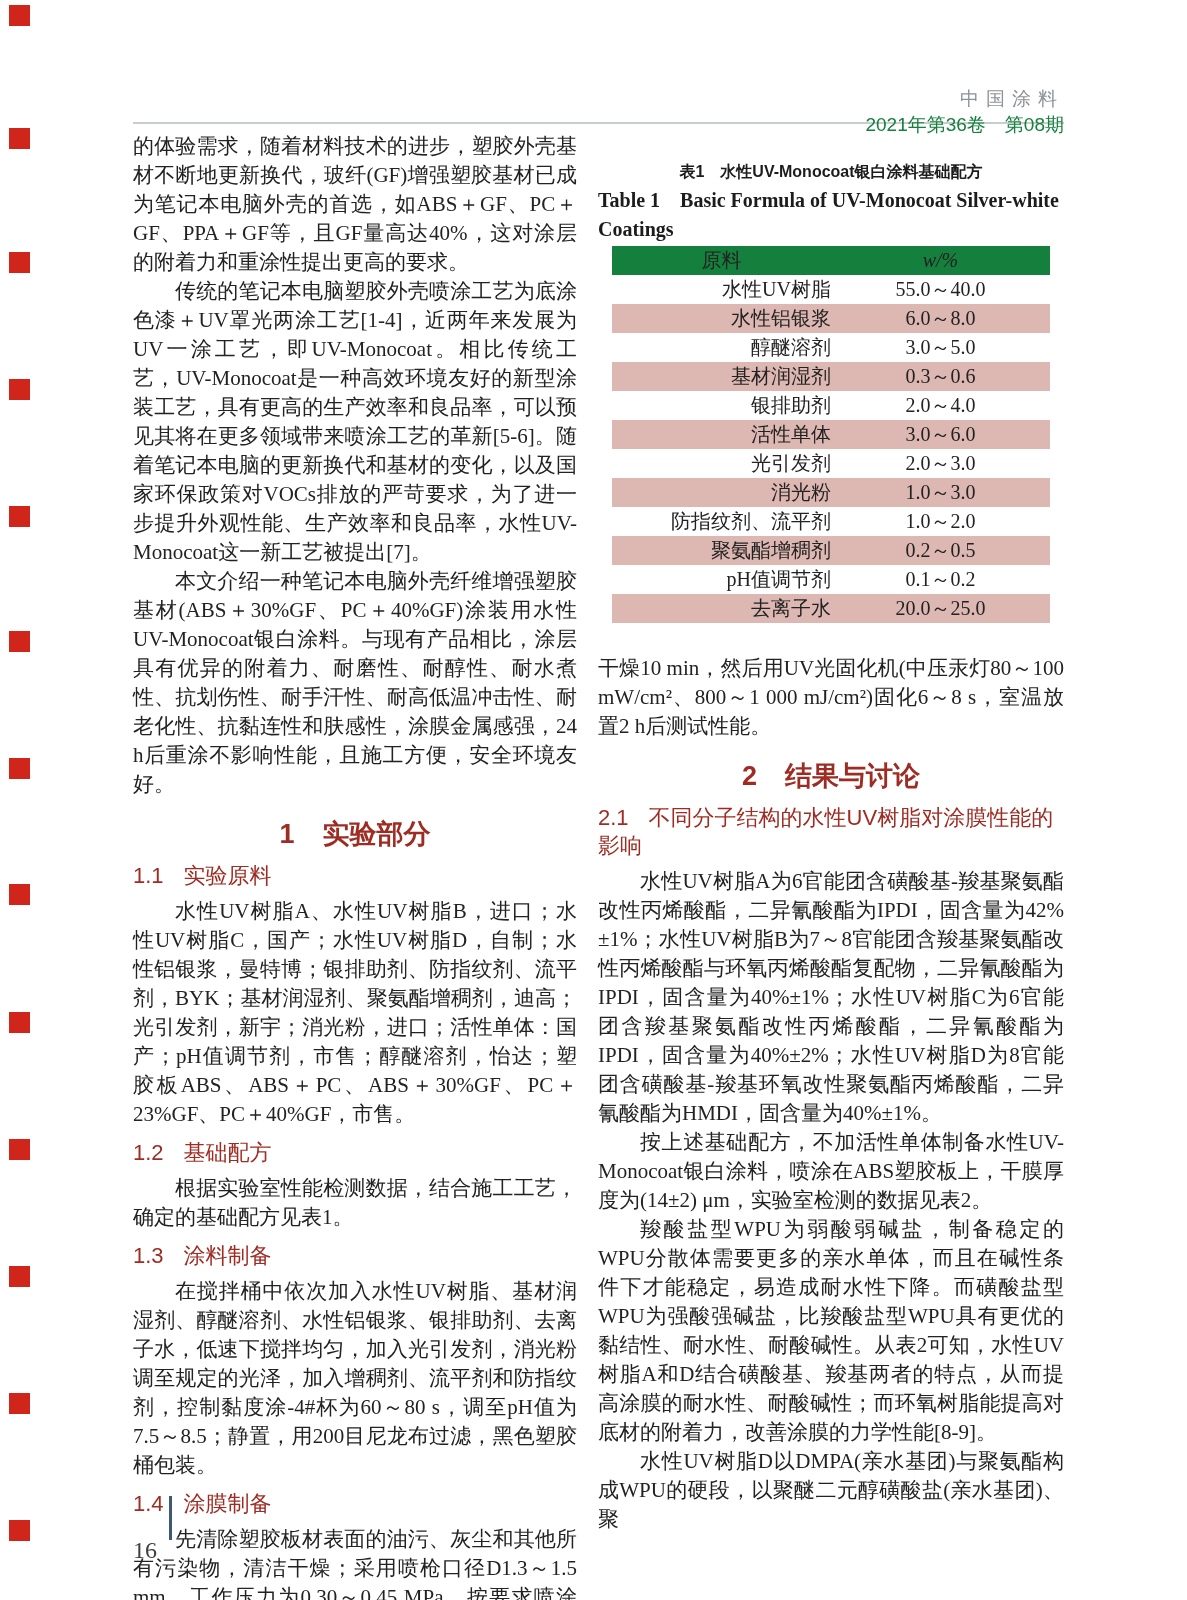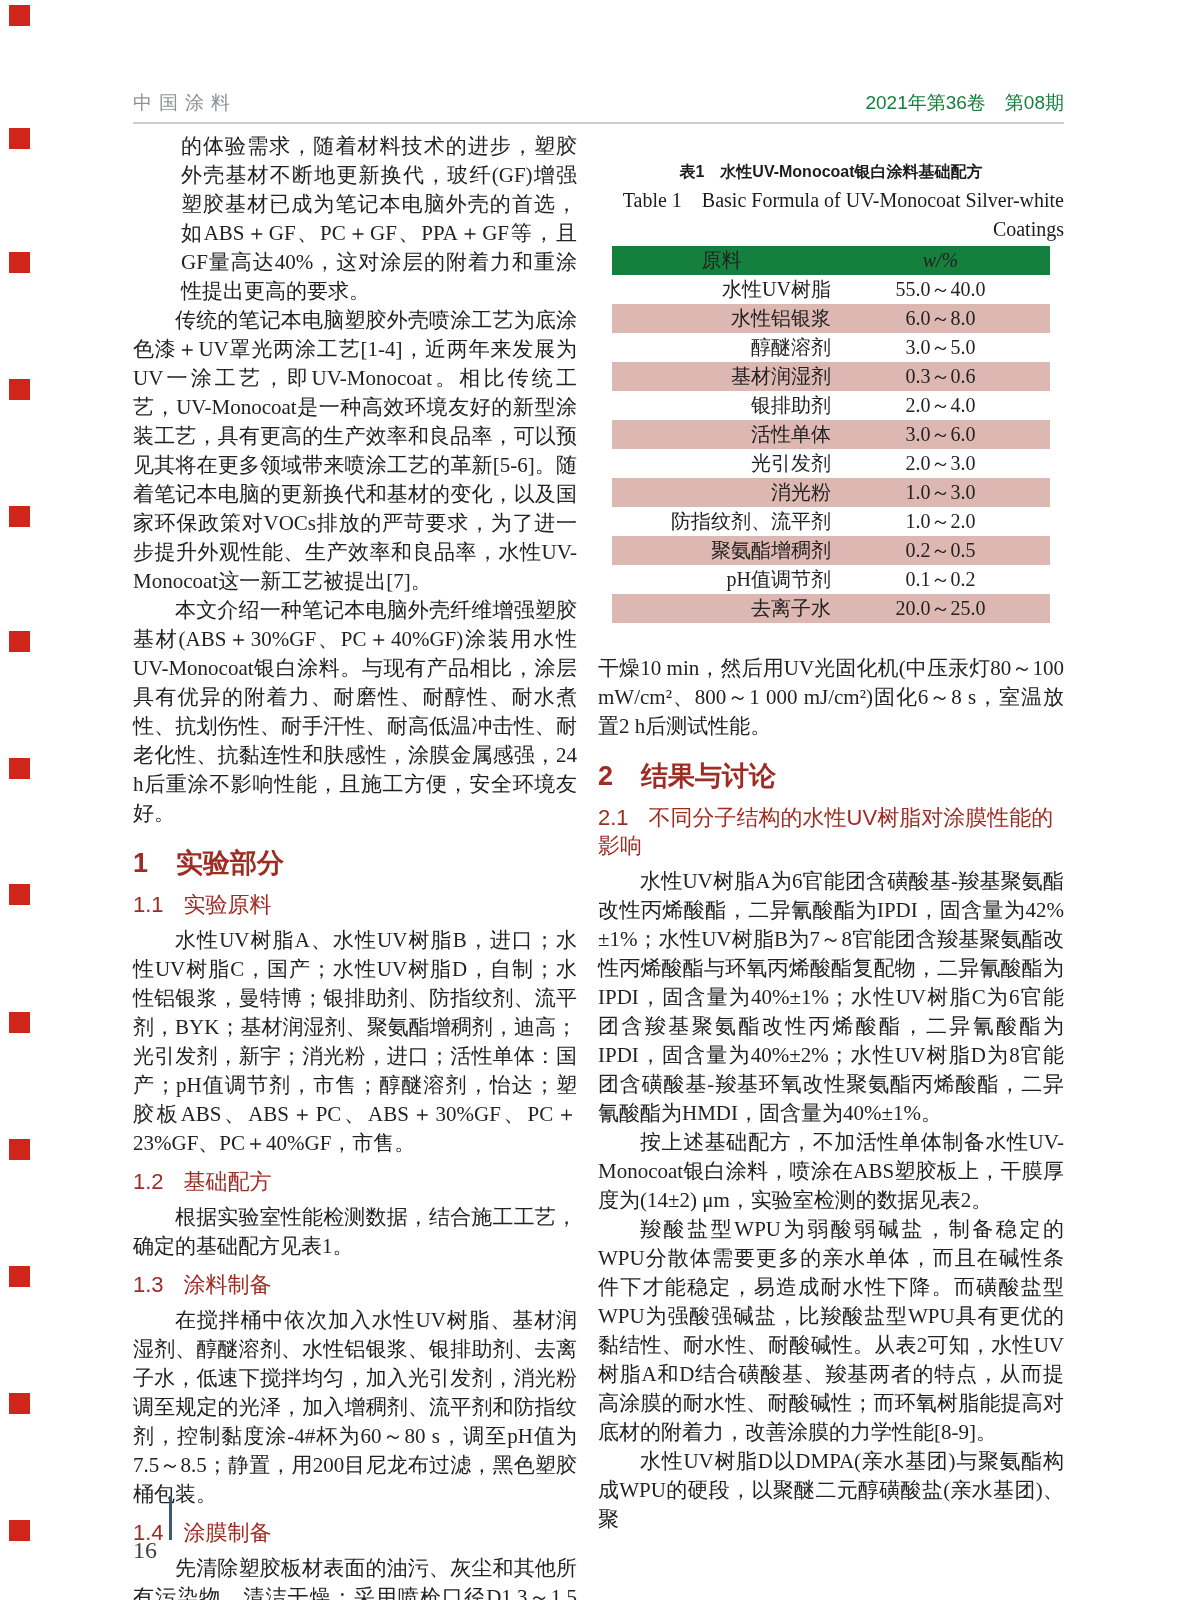--- a/index.html
+++ b/index.html
@@ -9,44 +9,44 @@
     -webkit-font-smoothing:antialiased;
   }
   .page{position:absolute;inset:0;}
 
   
   .edge-mark{position:absolute;left:9px;width:21px;height:21px;background:#cf251b;}
 
   
   .hdr{position:absolute;left:133px;right:123px;top:86px;height:30px;
        border-bottom:2px solid #c9cdd0;display:flex;justify-content:space-between;align-items:flex-end;
-       padding-bottom:6px;}
+       padding-bottom:6px;flex-direction:column;}
   .hdr .jzh{font-family:"Liberation Sans","DejaVu Sans",sans-serif;font-size:19px;color:#8d9298;letter-spacing:7px;}
   .hdr .iss{font-family:"Liberation Sans","DejaVu Sans",sans-serif;font-size:19px;color:#15803d;}
 
   
   .col{position:absolute;top:124px;font-size:21px;line-height:29px;text-align:justify;}
   .col-left{left:133px;width:444px;}
   .col-right{left:598px;width:466px;top:158px;}
   .col p{margin:0;text-indent:2em;}
   .col p.noindent{text-indent:0;}
-  .col p.first{margin-top:8px;margin-left:48px;}
+  .col p.first{margin-top:8px;}
 
   
   .sec{font-family:"Liberation Sans","DejaVu Sans",sans-serif;color:#9e2c23;font-weight:bold;
-       font-size:27px;line-height:36px;margin:17px 0 9px;text-align:left;text-indent:0;}
+       font-size:27px;line-height:36px;margin:17px 0 9px;text-align:center;text-indent:0;}
   .sec .num{margin-right:28px;}
   .sub{font-family:"Liberation Sans","DejaVu Sans",sans-serif;color:#9e2c23;font-weight:normal;
        font-size:22px;line-height:28px;margin:10px 0 7px;text-align:left;text-indent:0;}
   .sub .num{margin-right:20px;}
 
   
   .tbl-title-zh{font-family:"Liberation Sans","DejaVu Sans",sans-serif;font-weight:bold;
        font-size:16px;line-height:28px;text-align:center;color:#1c1c1c;}
-  .tbl-title-en{font-weight:normal;font-size:20px;line-height:29px;text-align:right;color:#1c1c1c;}
+  .tbl-title-en{font-weight:bold;font-size:20px;line-height:29px;text-align:left;color:#1c1c1c;}
   table.formula{border-collapse:collapse;width:438px;margin:2px auto 0;font-size:20px;}
   table.formula th,table.formula td{height:29px;padding:0;font-weight:normal;}
   table.formula thead tr{background:#15803d;}
   table.formula tbody tr:nth-child(even){background:#ddb7b1;}
   table.formula .c-name{width:50%;text-align:right;padding-left:40px;}
   table.formula thead .c-name{text-align:center;padding-left:0;}
   table.formula .c-val{text-align:center;}
   table.formula thead .c-val{font-style:italic;}
   .p-cure{margin-top:31px !important;}
 

